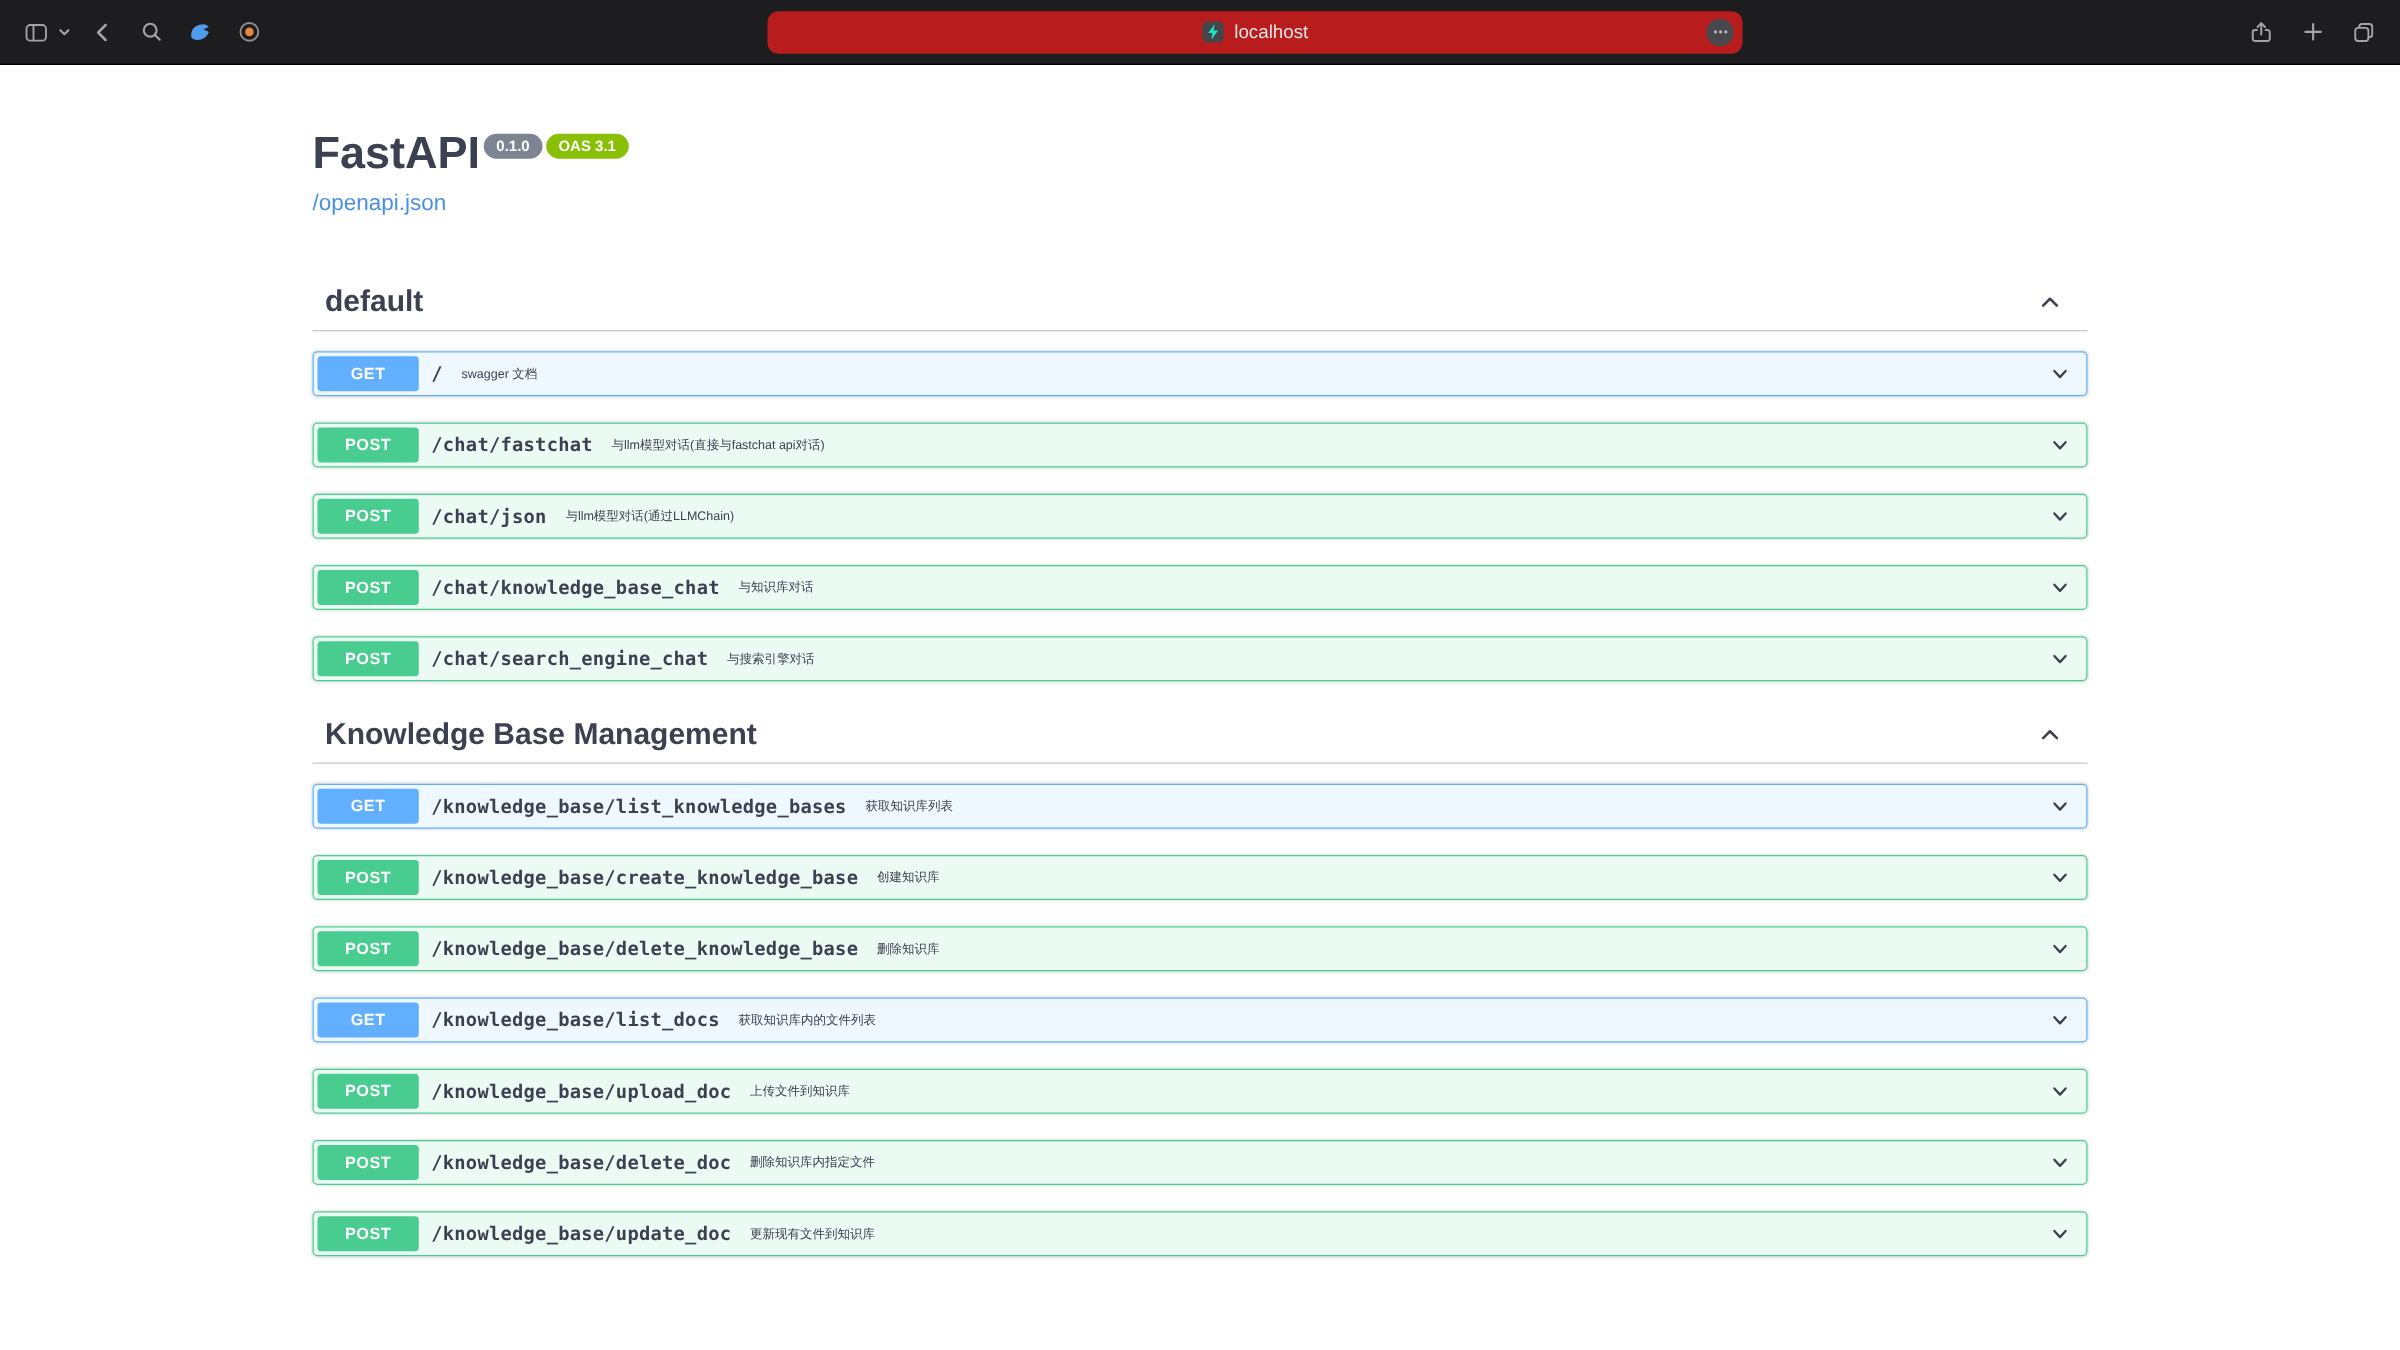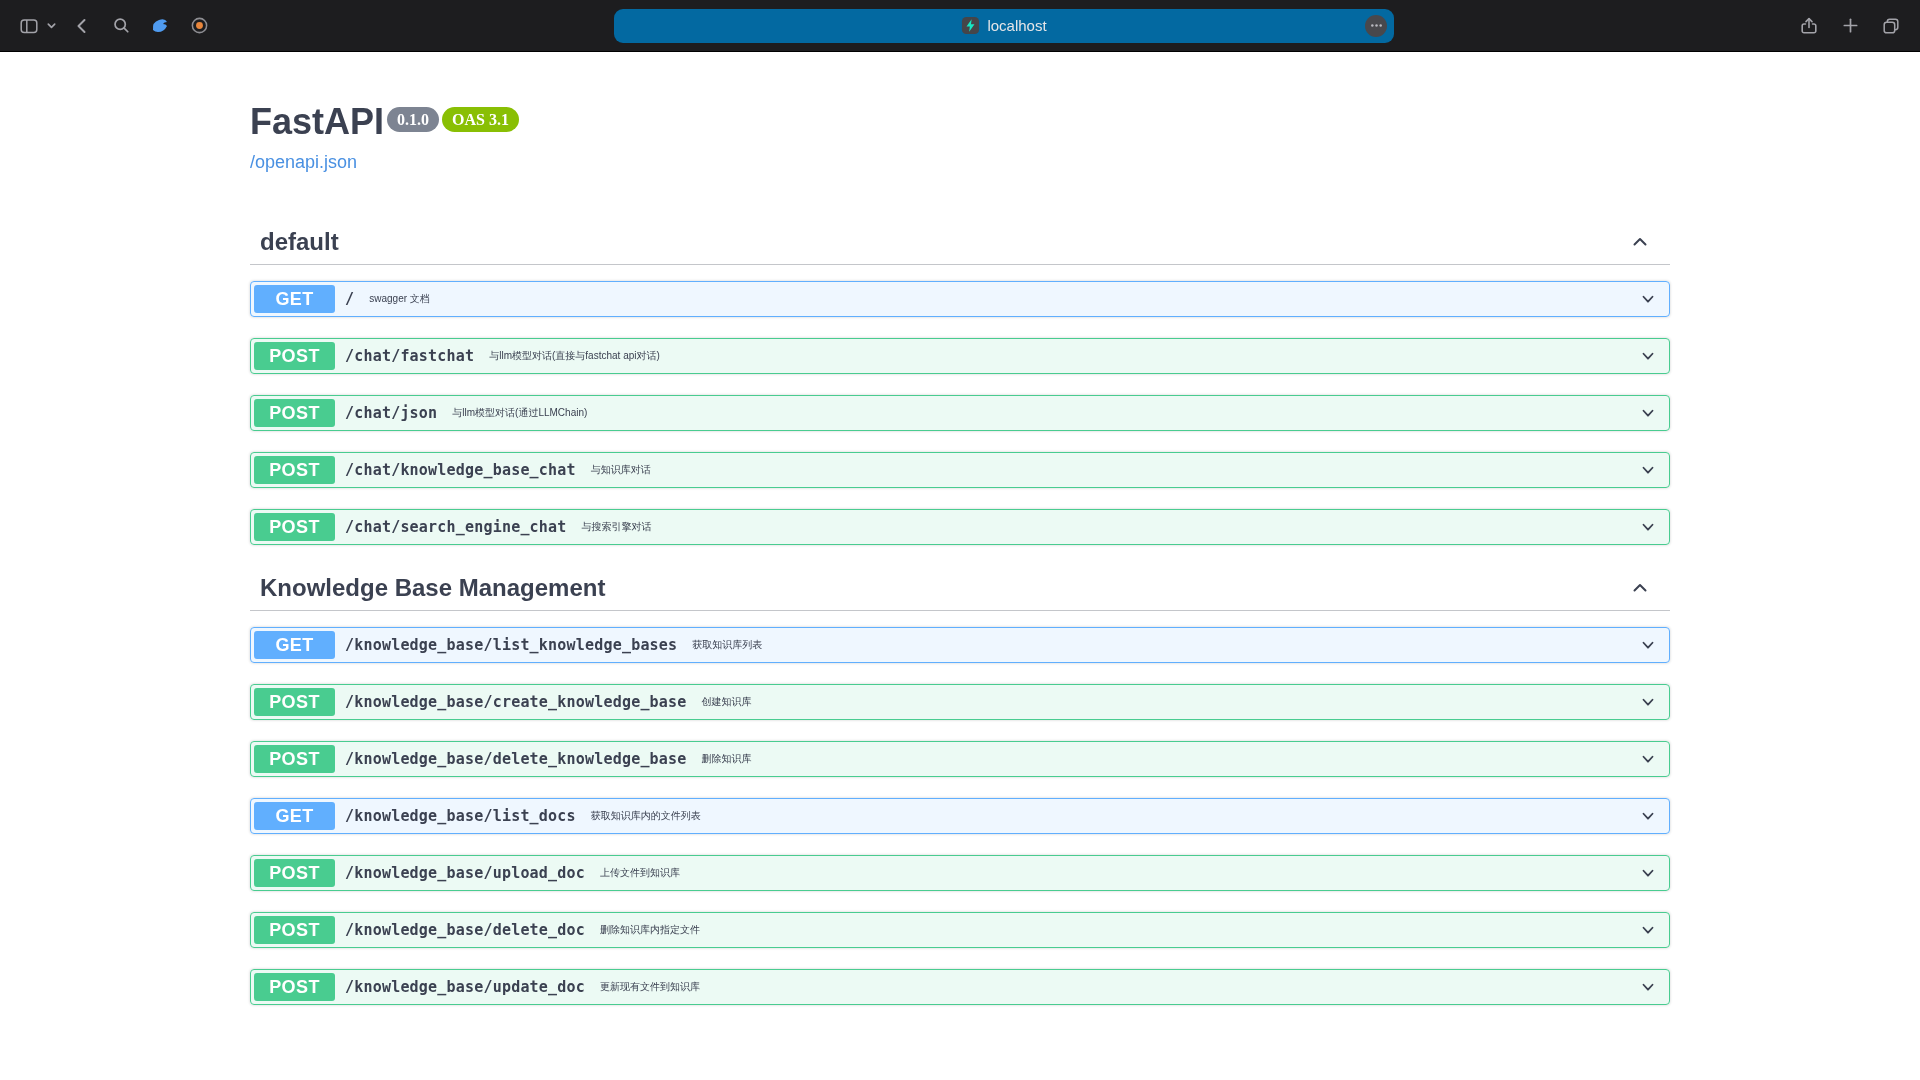--- a/index.html
+++ b/index.html
@@ -14,43 +14,43 @@
   }
   .chrome-left { display:flex; align-items:center; gap:9px; }
   .chrome-center { flex:1; display:flex; justify-content:center; }
   .chrome-right { display:flex; align-items:center; gap:11px; }
   .tb-btn {
     width:30px; height:30px; display:flex; align-items:center; justify-content:center;
     color:#a3a3a9; border-radius:6px;
   }
   .tb-narrow { width:14px; margin-left:-9px; }
   .url-bar {
-    position:relative; width:780px; height:34px; background:#0369a1; border-radius:9px;
+    position:relative; width:780px; height:34px; background:#b91c1c; border-radius:9px;
     display:flex; align-items:center; justify-content:center; gap:7px;
   }
   .url-text { color:#e6e6e8; font-size:15px; }
   .favicon { display:flex; }
   .ellipsis-btn {
     position:absolute; right:7px; top:50%; transform:translateY(-50%);
     width:22px; height:22px; border-radius:50%; background:#48484c;
     display:flex; align-items:center; justify-content:center; color:#b9b9bf;
   }
 
   
   .page { background:#fff; }
   .wrapper { max-width:1460px; margin:0 auto; padding:0 20px; }
 
   .info { padding-top:50px; }
   .title {
     font-size:36px; font-weight:700; color:var(--text,#3b4151);
     display:flex; align-items:flex-start; gap:3px; line-height:1.1;
   }
   .badge {
-    border-radius:57px; color:#fff; font-size:16px; font-weight:700;
-    padding:3px 10px; margin-top:5px; display:inline-block; line-height:1.2;font-family:Liberation Serif, serif;
+    border-radius:57px; color:#fff; font-size:12px; font-weight:700;
+    padding:3px 10px; margin-top:5px; display:inline-block; line-height:1.2;
   }
   .version-badge { background:var(--version-badge,#7d8492); }
   .oas-badge { background:var(--oas-badge,#89bf04); }
   .spec-link { display:inline-block; margin-top:10px; color:var(--link,#4990e2); font-size:18px; text-decoration:none; }
 
   .sections { margin-top:47px; }
 
   .opblock-tag {
     display:flex; align-items:center;
     padding:8px 20px 8px 10px; border-bottom:1px solid rgba(59,65,81,.3);
@@ -59,21 +59,21 @@
   .opblock-tag h3 { font-size:24px; font-weight:700; color:var(--text,#3b4151); line-height:28px; }
   .opblock-tag .arrow { margin-left:auto; display:flex; }
 
   .opblock {
     border:1px solid; border-radius:4px; box-shadow:0 0 3px rgba(0,0,0,.19);
     margin-bottom:21px;
   }
   .opblock-summary { display:flex; align-items:center; width:100%; padding:3px; text-align:left; }
   .method-badge {
     min-width:81px; text-align:center; padding:6px 12px; border-radius:3px;
-    color:#fff; font-size:18px; font-weight:700; line-height:16px; letter-spacing:.4px;
+    color:#fff; font-size:13px; font-weight:700; line-height:16px; letter-spacing:.4px;
   }
   .path {
     margin-left:10px; font-family:"DejaVu Sans Mono", monospace;
     font-size:15px; font-weight:700; color:var(--text,#3b4151); letter-spacing:.2px;
   }
   .desc { margin-left:15px; font-size:10px; color:var(--text,#3b4151); flex:1; }
   .opblock .arrow { margin-left:auto; margin-right:9px; display:flex; }
 
   .opblock.get  { border-color:var(--get-method,#61affe);  background:rgba(97,175,254,.1); }
   .opblock.get  .method-badge { background:var(--get-method,#61affe); }

